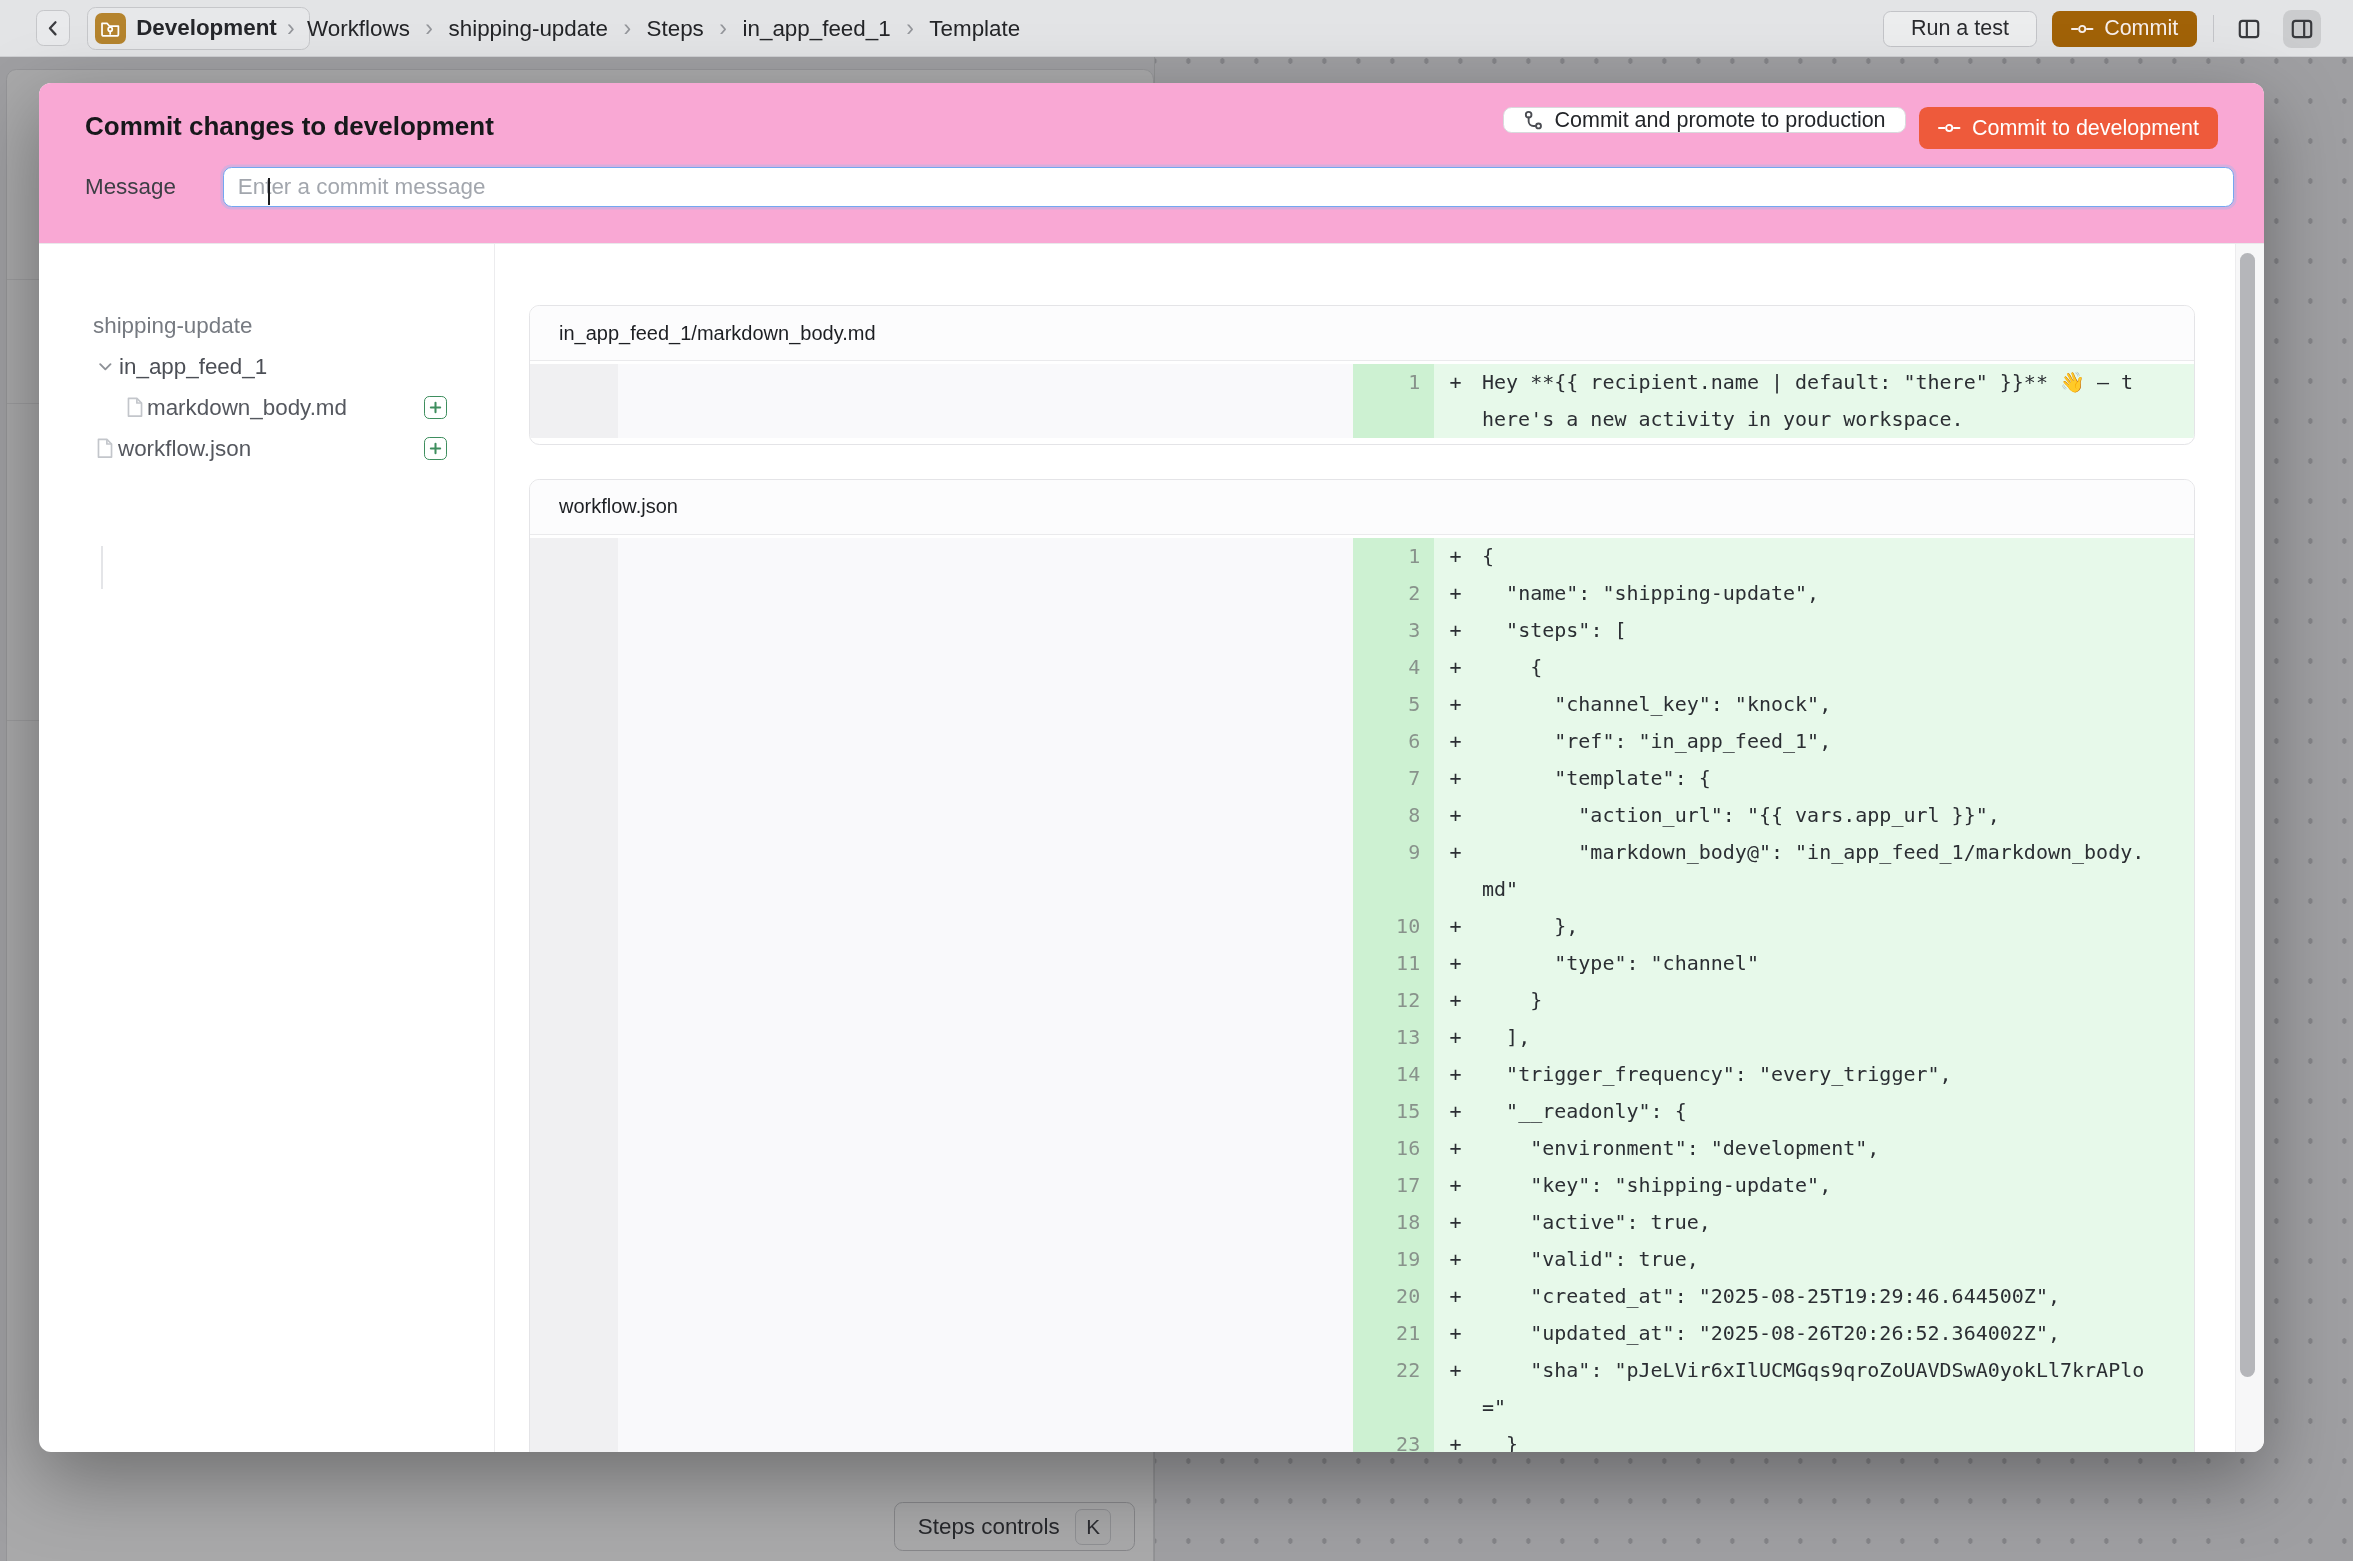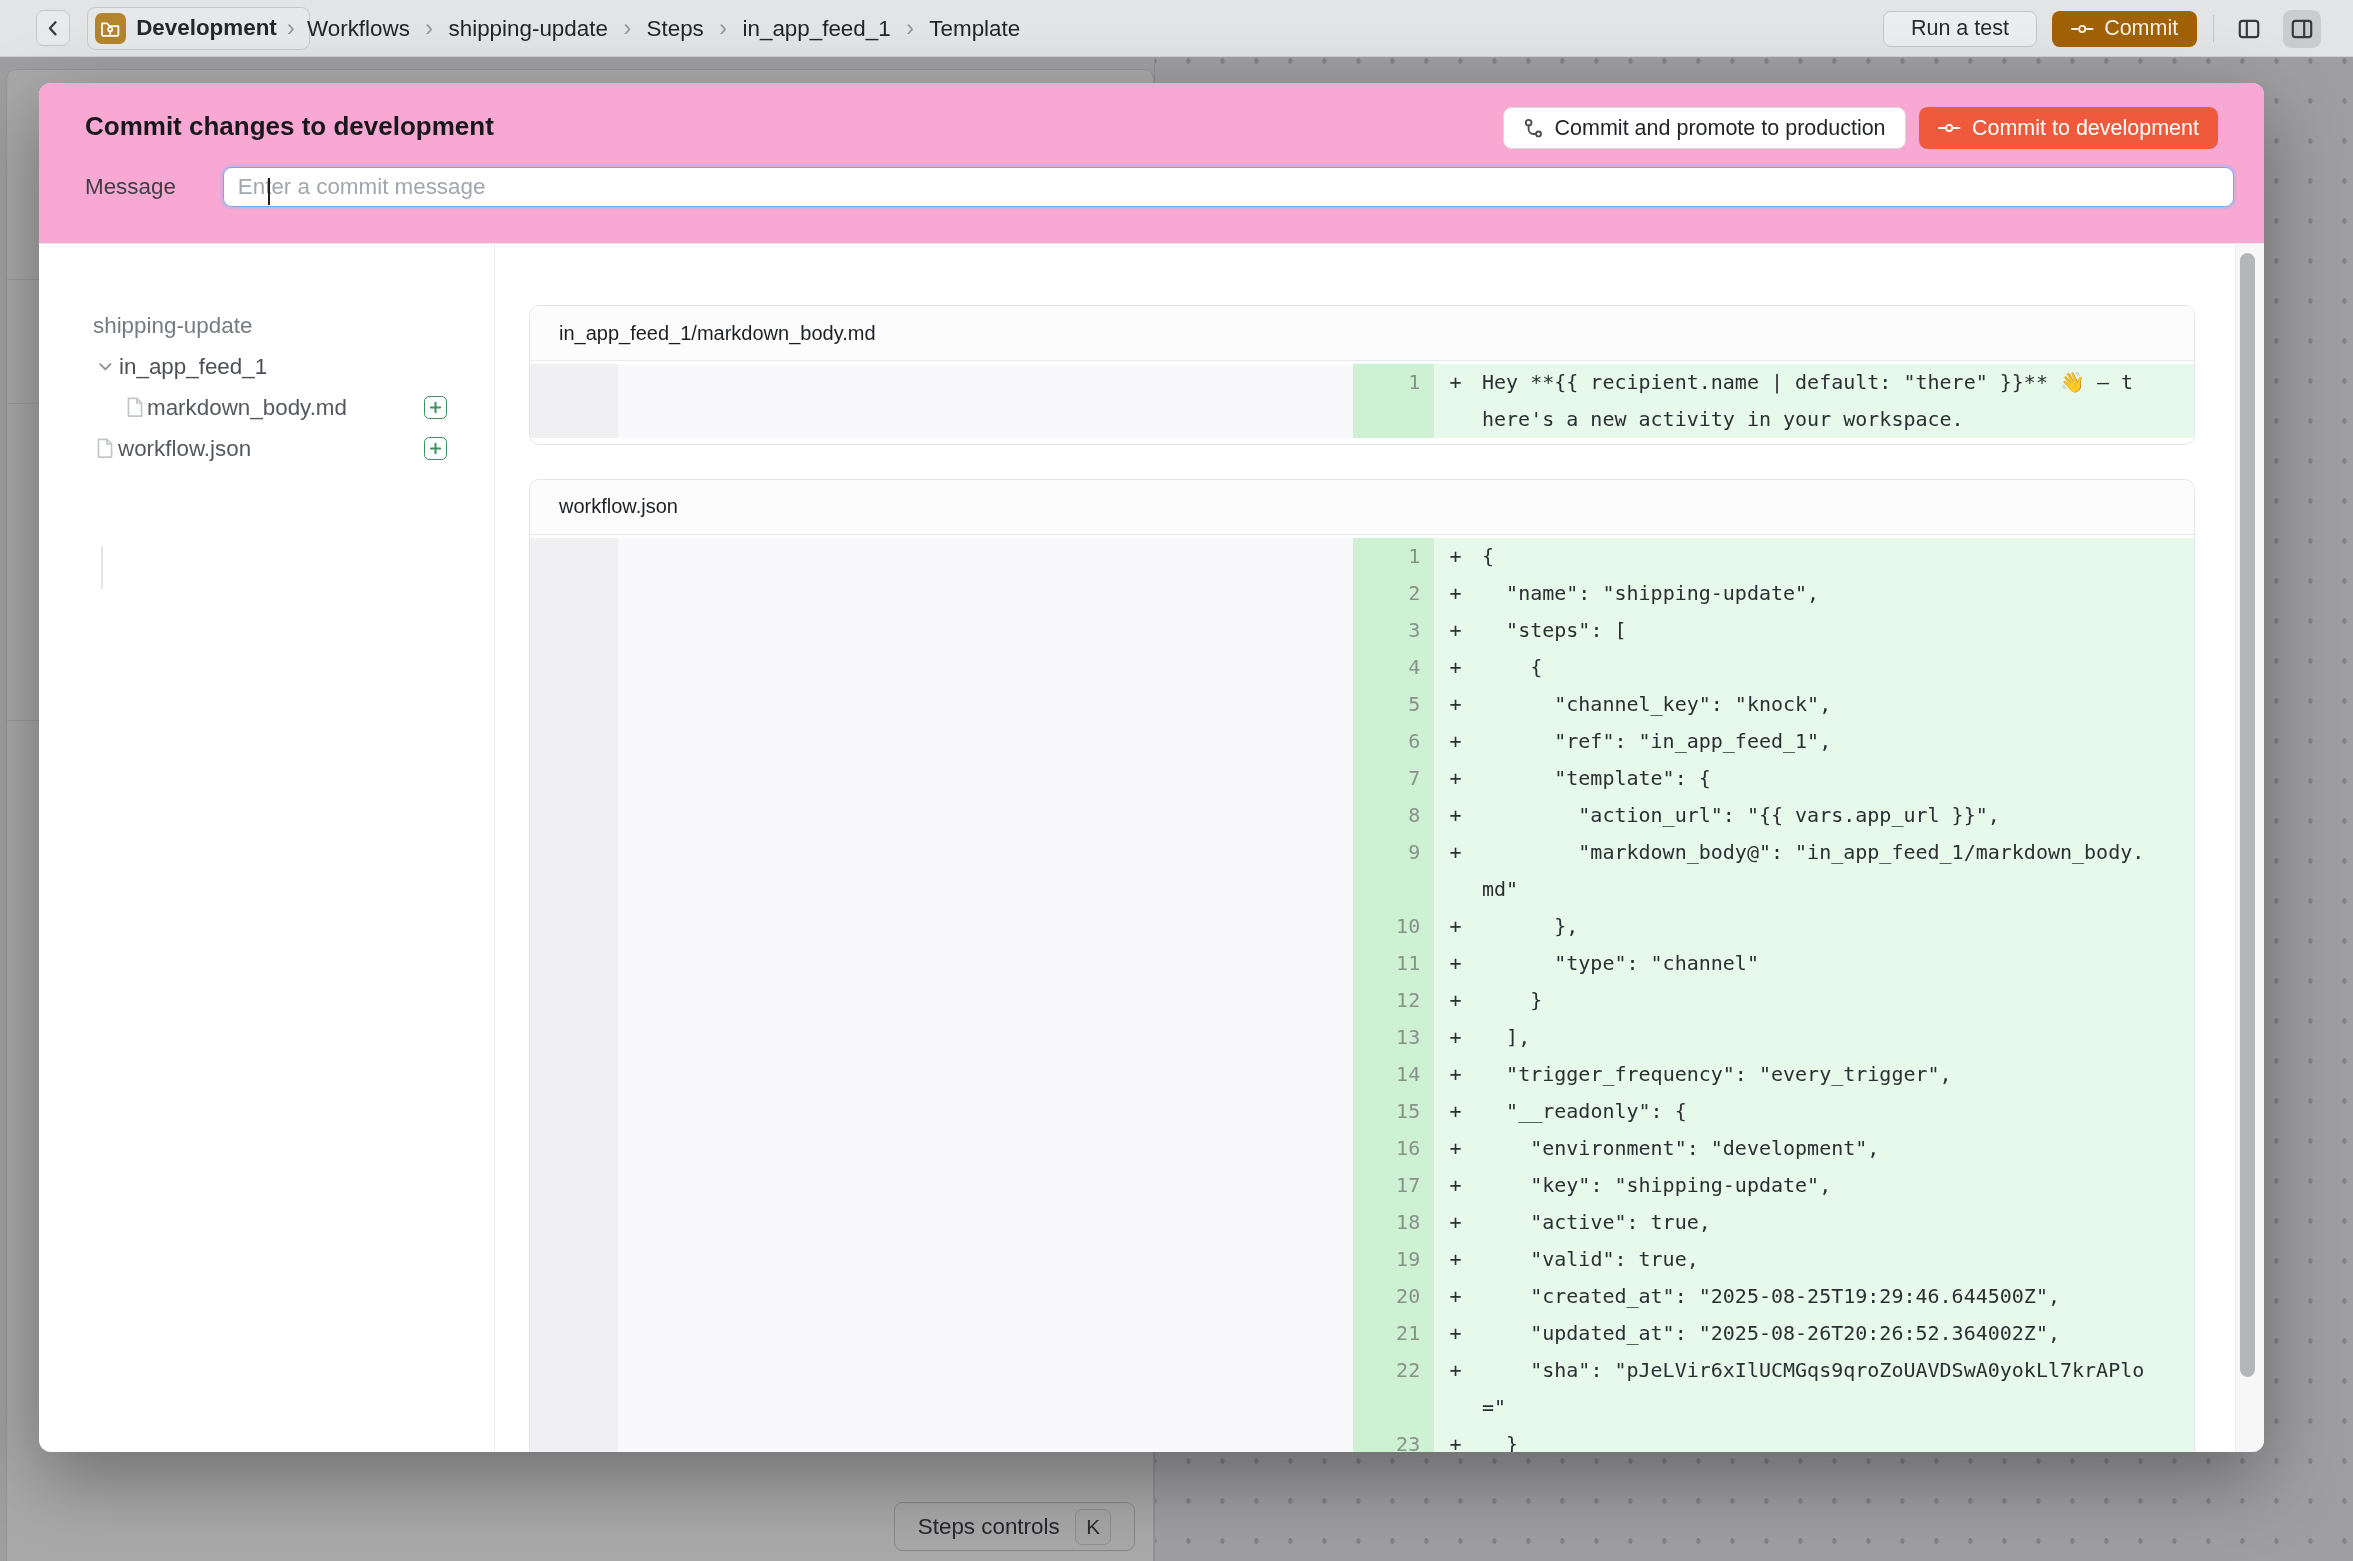--- a/index.html
+++ b/index.html
@@ -59,21 +59,21 @@
 
   
   .modal { position:absolute; left:39px; top:83px; width:2225px; height:1369px;
            background:#ffffff; border-radius:12px; z-index:10; overflow:hidden;
            box-shadow:0 26px 77px rgba(0,0,0,0.35); }
   .modal-header { position:absolute; left:0; top:0; width:100%; height:161px;
                   border-bottom:1.3px solid #e9e9eb; background:#f9a8d4; }
   .modal-title { position:absolute; left:46px; top:27.5px; font-size:26px;
                  font-weight:700; color:#17181b; }
   .header-actions { position:absolute; right:46px; top:24px; display:flex; gap:13.8px; }
-  .btn-promote { height:42px; border:1.3px solid #d8d9dc; border-radius:8.6px;
+  .btn-promote { height:26px; border:1.3px solid #d8d9dc; border-radius:8.6px;
                  background:#fff; color:#232529; font-size:21.5px; font-weight:500;
                  display:flex; align-items:center; gap:11.2px; padding:0 19px; }
   .btn-commit-dev { height:42px; border:none; border-radius:8.6px; background:#ee5a3b;
                     color:#ffffff; font-size:21.5px; font-weight:500;
                     display:flex; align-items:center; gap:11.2px; padding:0 19px; }
   .msg-row { position:absolute; left:46px; top:84px; display:flex; align-items:center;gap:16px; }
   .msg-label { width:122px; font-size:22.4px; color:#3c3e44; }
   .msg-input { width:2011px; height:40px; border:1.7px solid #73a7f0; border-radius:8.6px;
                box-shadow:0 0 0 2.6px rgba(148,185,242,0.35); font-size:22.4px;
                color:#1c1d20; padding:0 13.8px; outline:none;

